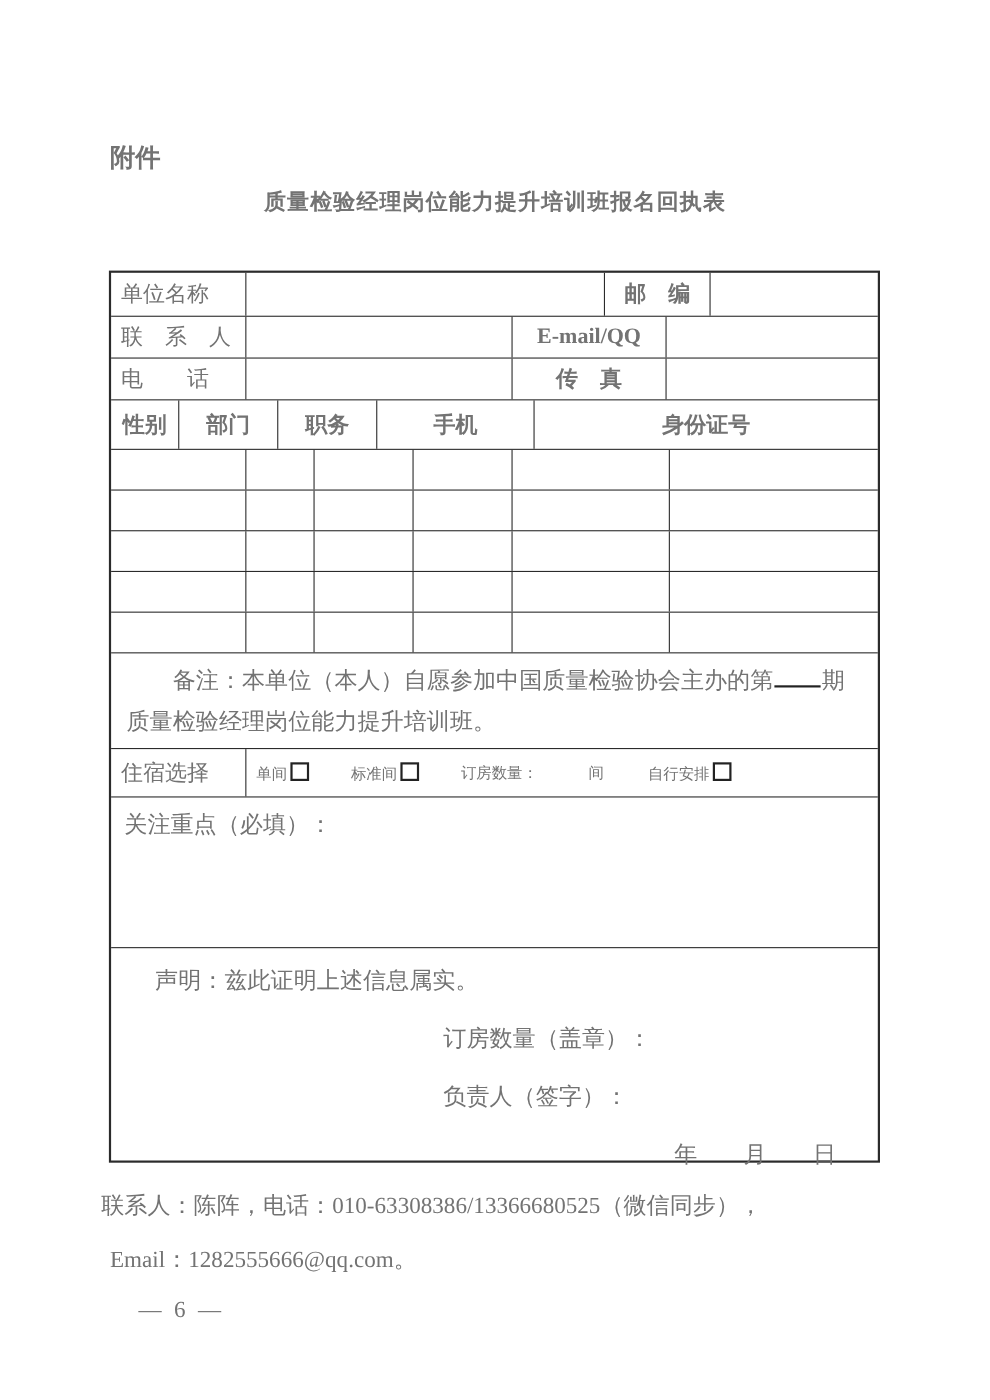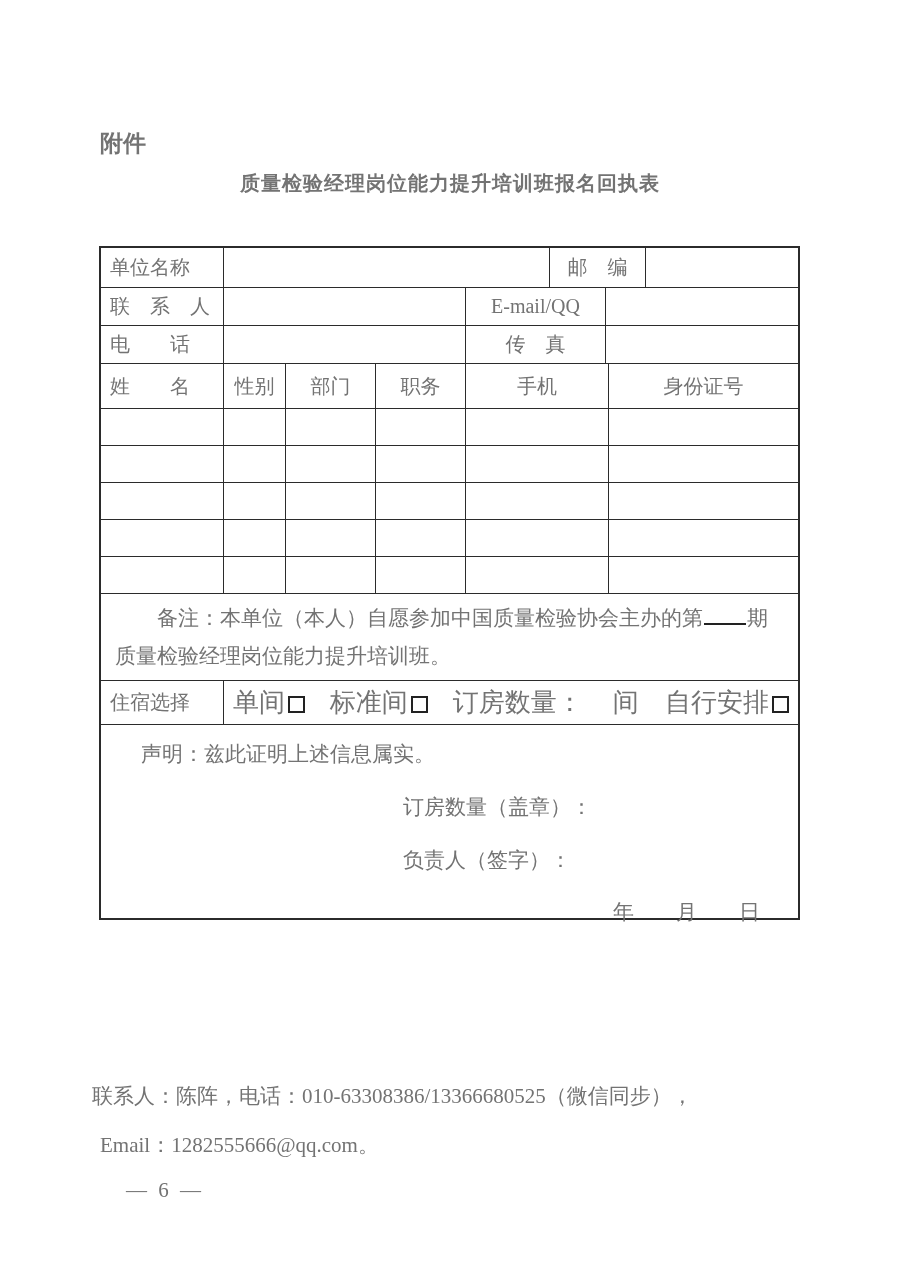--- a/index.html
+++ b/index.html
@@ -45,21 +45,21 @@
     border-right: 1px solid #2b2b2b;
     display: flex;
     align-items: center;
     padding: 0 9px;
     font-size: 20px;
     overflow: hidden;
     white-space: nowrap;
   }
   .cell.lastc { border-right: none; }
   .grow { flex: 1; }
-  .center { justify-content: center; padding: 16px 2px; }
+  .center { justify-content: center; padding: 16px 2px; font-weight: bold; }
   .w-label { width: 123px; }
   .w-postal { width: 96px; }
   .w-postalval { width: 152px; }
   .w-email { width: 140px; }
   .w-emailval { width: 192px; }
   .w-sex { width: 62px; }
   .w-dept { width: 90px; }
   .w-duty { width: 90px; }
   .w-mobile { width: 143px; }
   .h40 { height: 40px; }
@@ -75,21 +75,21 @@
   }
   .remark-line1 { margin-left: 42px; }
   .blank-line {
     display: inline-block;
     width: 42px;
     height: 1em;
     border-bottom: 2px solid #222;
     margin: 0 1px;
   }
   .accom-row { height: 44px; }
-  .accom-content { font-size: 26px; }
+  .accom-content { font-size: 14px; }
   .accom-content .opt { margin-right: 0; }
   .sp38 { display: inline-block; width: 38px; }
   .sp46 { display: inline-block; width: 46px; }
   .sp40 { display: inline-block; width: 40px; }
   .checkbox {
     display: inline-block;
     width: 17px;
     height: 17px;
     border: 2px solid #222;
     margin-left: 3px;
@@ -159,21 +159,20 @@
     </div>
 
     <div class="row h38">
       <div class="cell w-label">电　　话</div>
       <div class="cell grow"></div>
       <div class="cell w-email center">传　真</div>
       <div class="cell w-emailval lastc"></div>
     </div>
 
     <div class="row h45">
-      <div class="cell w-label">姓　　名</div>
       <div class="cell w-sex center">性别</div>
       <div class="cell w-dept center">部门</div>
       <div class="cell w-duty center">职务</div>
       <div class="cell w-mobile center">手机</div>
       <div class="cell grow center lastc">身份证号</div>
     </div>
 
     <div class="row h37">
       <div class="cell w-label"></div>
       <div class="cell w-sex"></div>
@@ -230,20 +229,23 @@
           <span class="opt"><span>标准间</span><span class="checkbox"></span></span>
           <span class="sp38"></span>
           <span>订房数量：</span>
           <span class="sp46"></span>
           <span>间</span>
           <span class="sp40"></span>
           <span class="opt"><span>自行安排</span><span class="checkbox"></span></span>
       </div>
     </div>
 
+    <div class="row">
+      <div class="focus-cell grow">关注重点（必填）：</div>
+    </div>
 
     <div class="row last">
       <div class="decl-cell grow">
         <div class="decl-statement">声明：兹此证明上述信息属实。</div>
         <div class="decl-seal">订房数量（盖章）：</div>
         <div class="decl-sign">负责人（签字）：</div>
         <div class="decl-date">年　　月　　日</div>
       </div>
     </div>
 

